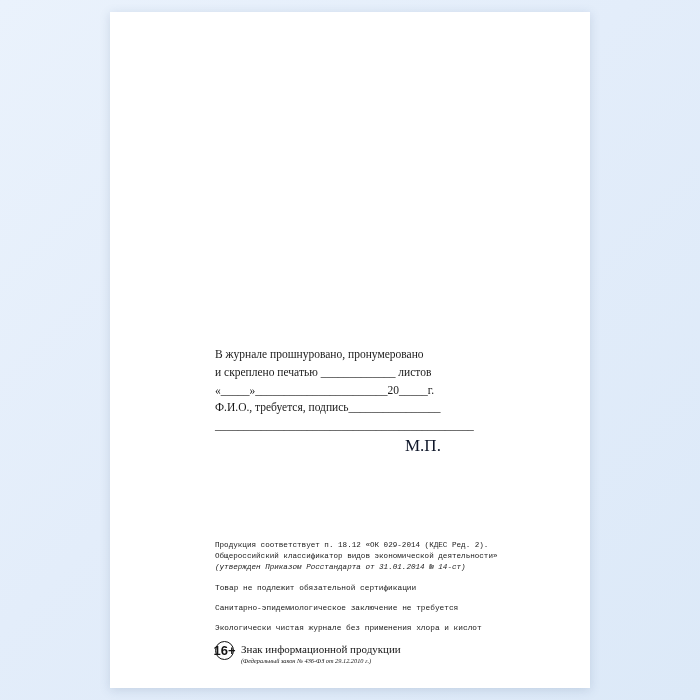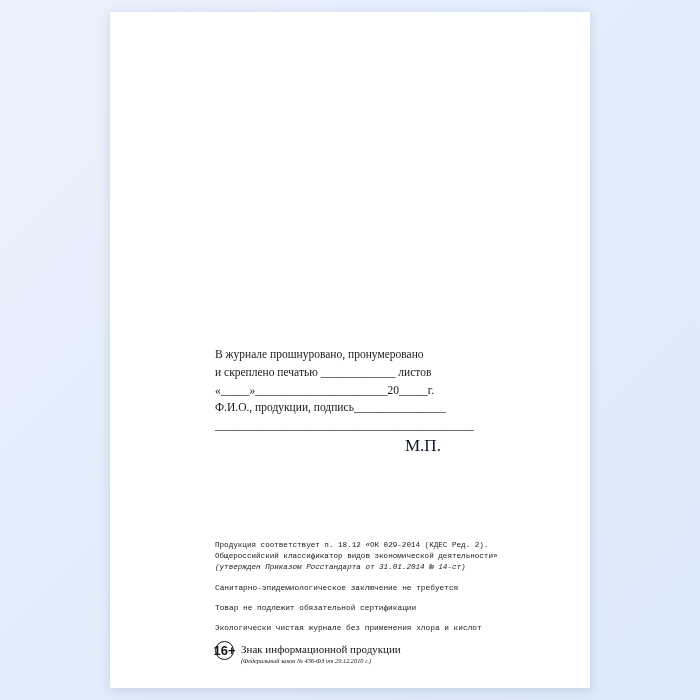--- a/index.html
+++ b/index.html
@@ -124,34 +124,34 @@
 <body>
 
 <div id="stage">
   <div class="page">
     <div class="page-inner">
 
       <div class="cert-block">
         <div class="cert-line">В журнале прошнуровано, пронумеровано</div>
         <div class="cert-line">и скреплено печатью _____________ листов</div>
         <div class="cert-line">«_____»_______________________20_____г.</div>
-        <div class="cert-line">Ф.И.О., продукции, подпись________________</div>
+        <div class="cert-line">Ф.И.О., требуется, подпись________________</div>
         <div class="cert-line">_____________________________________________</div>
       </div>
 
       <div class="mp">М.П.</div>
 
       <div class="legal">
         <p class="legal-p">
           <span>Продукция соответствует п. 18.12 «ОК 029-2014 (КДЕС Ред. 2).</span><br>
           <span>Общероссийский классификатор видов экономической деятельности»</span><br>
           <span class="legal-italic">(утвержден Приказом Росстандарта от 31.01.2014 № 14-ст)</span>
         </p>
+        <p class="legal-single">Товар не подлежит обязательной сертификации</p>
         <p class="legal-single">Санитарно-эпидемиологическое заключение не требуется</p>
-        <p class="legal-single">Товар не подлежит обязательной сертификации</p>
         <p class="legal-single">Экологически чистая журнале без применения хлора и кислот</p>
       </div>
 
       <div class="age-row">
         <div class="age-badge">16+</div>
         <div class="age-text">
           <div class="age-title">Знак информационной продукции</div>
           <div class="age-sub">(Федеральный закон № 436-ФЗ от 29.12.2010 г.)</div>
         </div>
       </div>

